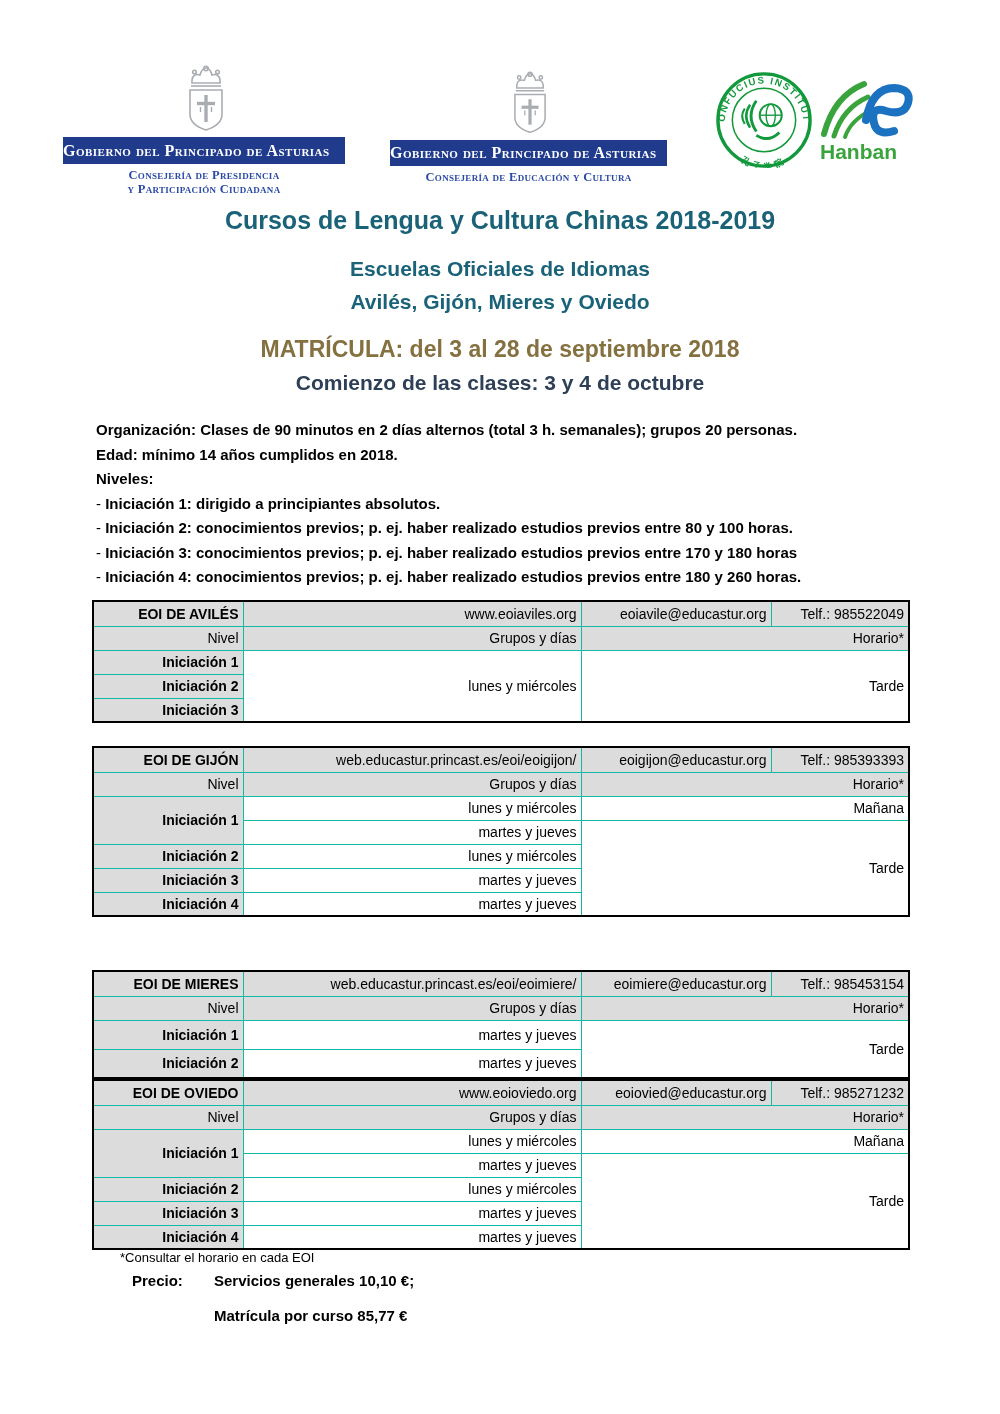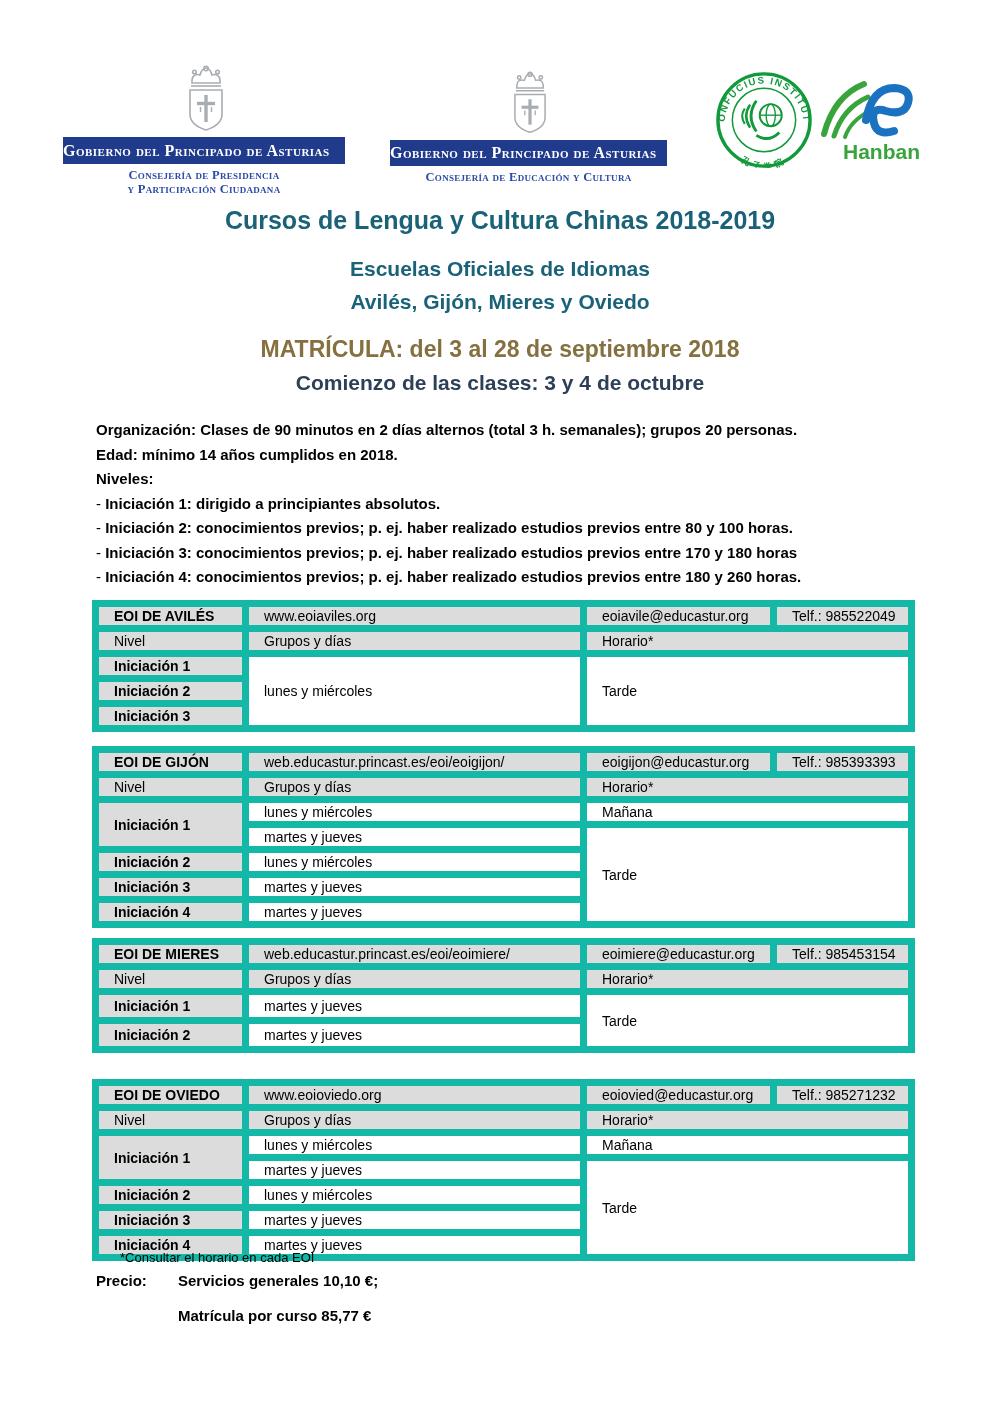--- a/index.html
+++ b/index.html
@@ -18,21 +18,21 @@
     display:flex; align-items:center; 
     font-size:16px; letter-spacing:.5px; font-weight:600;
   }
   .consejeria {
     position:absolute; text-align:center; color:#2B4AA5; font-weight:bold;
     font-family:"Liberation Serif", serif; font-variant:small-caps;
     font-size:12.5px; line-height:13.5px; letter-spacing:.3px;
   }
   .hanban-brand {
     position:absolute; color:#3AA43C; font-weight:bold; font-size:21px;
-    text-align:right; font-family:"Liberation Sans", sans-serif;
+    text-align:left; font-family:"Liberation Sans", sans-serif;
   }
 
   
   .title { position:absolute; left:0; width:1000px; text-align:center; font-weight:bold; }
   .t-teal  { color:#1A6278; }
   .t-gold  { color:#857040; }
   .t-navy  { color:#2E4057; }
 
   
   .info {
@@ -41,31 +41,31 @@
   }
   .info .dash { font-weight:normal; }
 
   
   table.doc {
     position:absolute; left:92px; width:816px;
     border-collapse:collapse; table-layout:fixed;
     font-size:14px; border:2px solid #000;
   }
   table.doc td {
-    border:7px solid #14b8a6; text-align:left; vertical-align:middle;
-    padding:1px 15px; height:24px; overflow:hidden; white-space:nowrap;
+    border:1px solid #14b8a6; text-align:right; vertical-align:middle;
+    padding:1px 4px; height:24px; overflow:hidden; white-space:nowrap;
   }
   table.doc tr.hd td { height:25px; }
   td.gray { background:#DCDCDC; }
   td.bold { font-weight:bold; }
   .footnote { position:absolute; left:120px; top:1250px; font-size:13px; }
 
   
   .price { position:absolute; left:96px; top:1272px; display:flex; font-size:15px; font-weight:bold; }
-  .price .plabel { width:82px; }
+  .price .plabel { width:82px;margin-left:36px; }
   .price .pline { height:34.5px; }
 </style>
 </head>
 <body>
 
 <div class="page">
 
   <svg class="crest" style="left:178px;top:64px" width="56" height="70" viewBox="0 0 56 70">
     <g fill="none" stroke="#A9ADB2" stroke-width="1.6">
       <circle cx="28" cy="4.5" r="2.2"></circle>
@@ -236,21 +236,21 @@
       <td class="gray bold">Iniciación 3</td>
       <td>martes y jueves</td>
     </tr>
     <tr>
       <td class="gray bold">Iniciación 4</td>
       <td>martes y jueves</td>
     </tr>
   </tbody>
     </table>
 
-  <table class="doc" style="top:938px">
+  <table class="doc" style="top:970px">
     <colgroup>
         <col style="width:150px">
         <col style="width:338px">
         <col style="width:190px">
         <col style="width:138px">
       </colgroup>
     <tbody>
         <tr class="hd">
       <td class="gray bold">EOI DE MIERES</td>
       <td class="gray">web.educastur.princast.es/eoi/eoimiere/</td>

